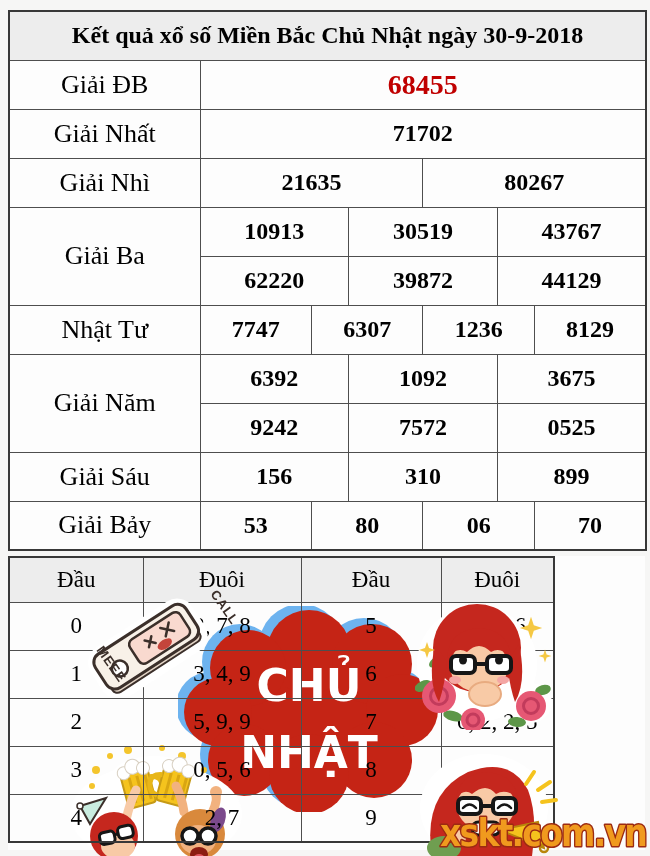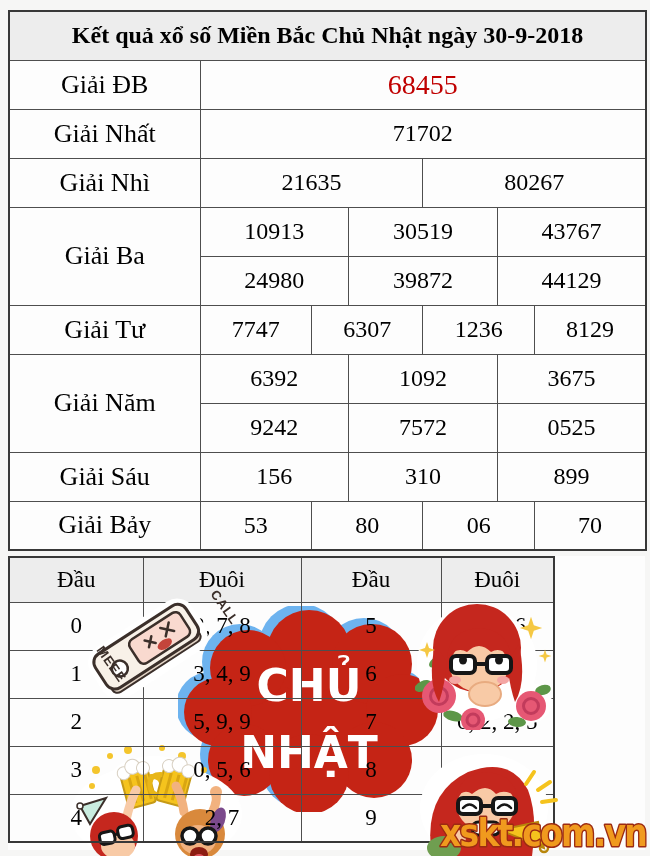--- a/index.html
+++ b/index.html
@@ -8,21 +8,21 @@
     background:#f6f6f5; color:#000;
     font-family:"Liberation Serif","DejaVu Serif",serif;
   }
   table { border-collapse:collapse; table-layout:fixed; position:absolute;padding-left:8px; }
   #t1 { left:8px; top:10px; width:639px; border:2px solid #383838; background:#fdfdfd; z-index:2; }
   #t1 td { border:1px solid #4e4e4e; text-align:center; padding:0; overflow:hidden; }
   #t1 tr { height:49px; }
   tr.t-title { height:45px; }
   tr.t-title td { background:#ededed; text-align:left; padding-left:7px; font-weight:bold; font-size:24px; }
   .lbl { font-size:26px; }
-  .num { font-size:24px; font-weight:normal; }
+  .num { font-size:24px; font-weight:bold; }
   .db  { font-size:28px; color:#c00000; }
 
   .t2bg { position:absolute; left:8px; top:556px; width:637px; height:294px; background:#fdfdfd; z-index:0; }
   #t2 { left:8px; top:556px; width:547px; border:2px solid #383838; background:transparent; z-index:2; }
   #t2 td { border:1px solid #4e4e4e; text-align:center; padding:0; font-size:23px; background:transparent; }
   #t2 thead tr { height:45px; }
   #t2 thead td { background:#ededed; }
   #t2 tbody tr { height:48px; }
 
   .ov { position:absolute; }
@@ -167,26 +167,26 @@
         <td colspan="6" class="num">21635</td>
         <td colspan="6" class="num">80267</td>
       </tr>
       <tr>
         <td class="lbl" rowspan="2">Giải Ba</td>
         <td colspan="4" class="num">10913</td>
         <td colspan="4" class="num">30519</td>
         <td colspan="4" class="num">43767</td>
       </tr>
       <tr>
-        <td colspan="4" class="num">24980</td>
+        <td colspan="4" class="num">62220</td>
         <td colspan="4" class="num">39872</td>
         <td colspan="4" class="num">44129</td>
       </tr>
       <tr>
-        <td class="lbl">Giải Tư</td>
+        <td class="lbl">Nhật Tư</td>
         <td colspan="3" class="num">7747</td>
         <td colspan="3" class="num">6307</td>
         <td colspan="3" class="num">1236</td>
         <td colspan="3" class="num">8129</td>
       </tr>
       <tr>
         <td class="lbl" rowspan="2">Giải Năm</td>
         <td colspan="4" class="num">6392</td>
         <td colspan="4" class="num">1092</td>
         <td colspan="4" class="num">3675</td>

